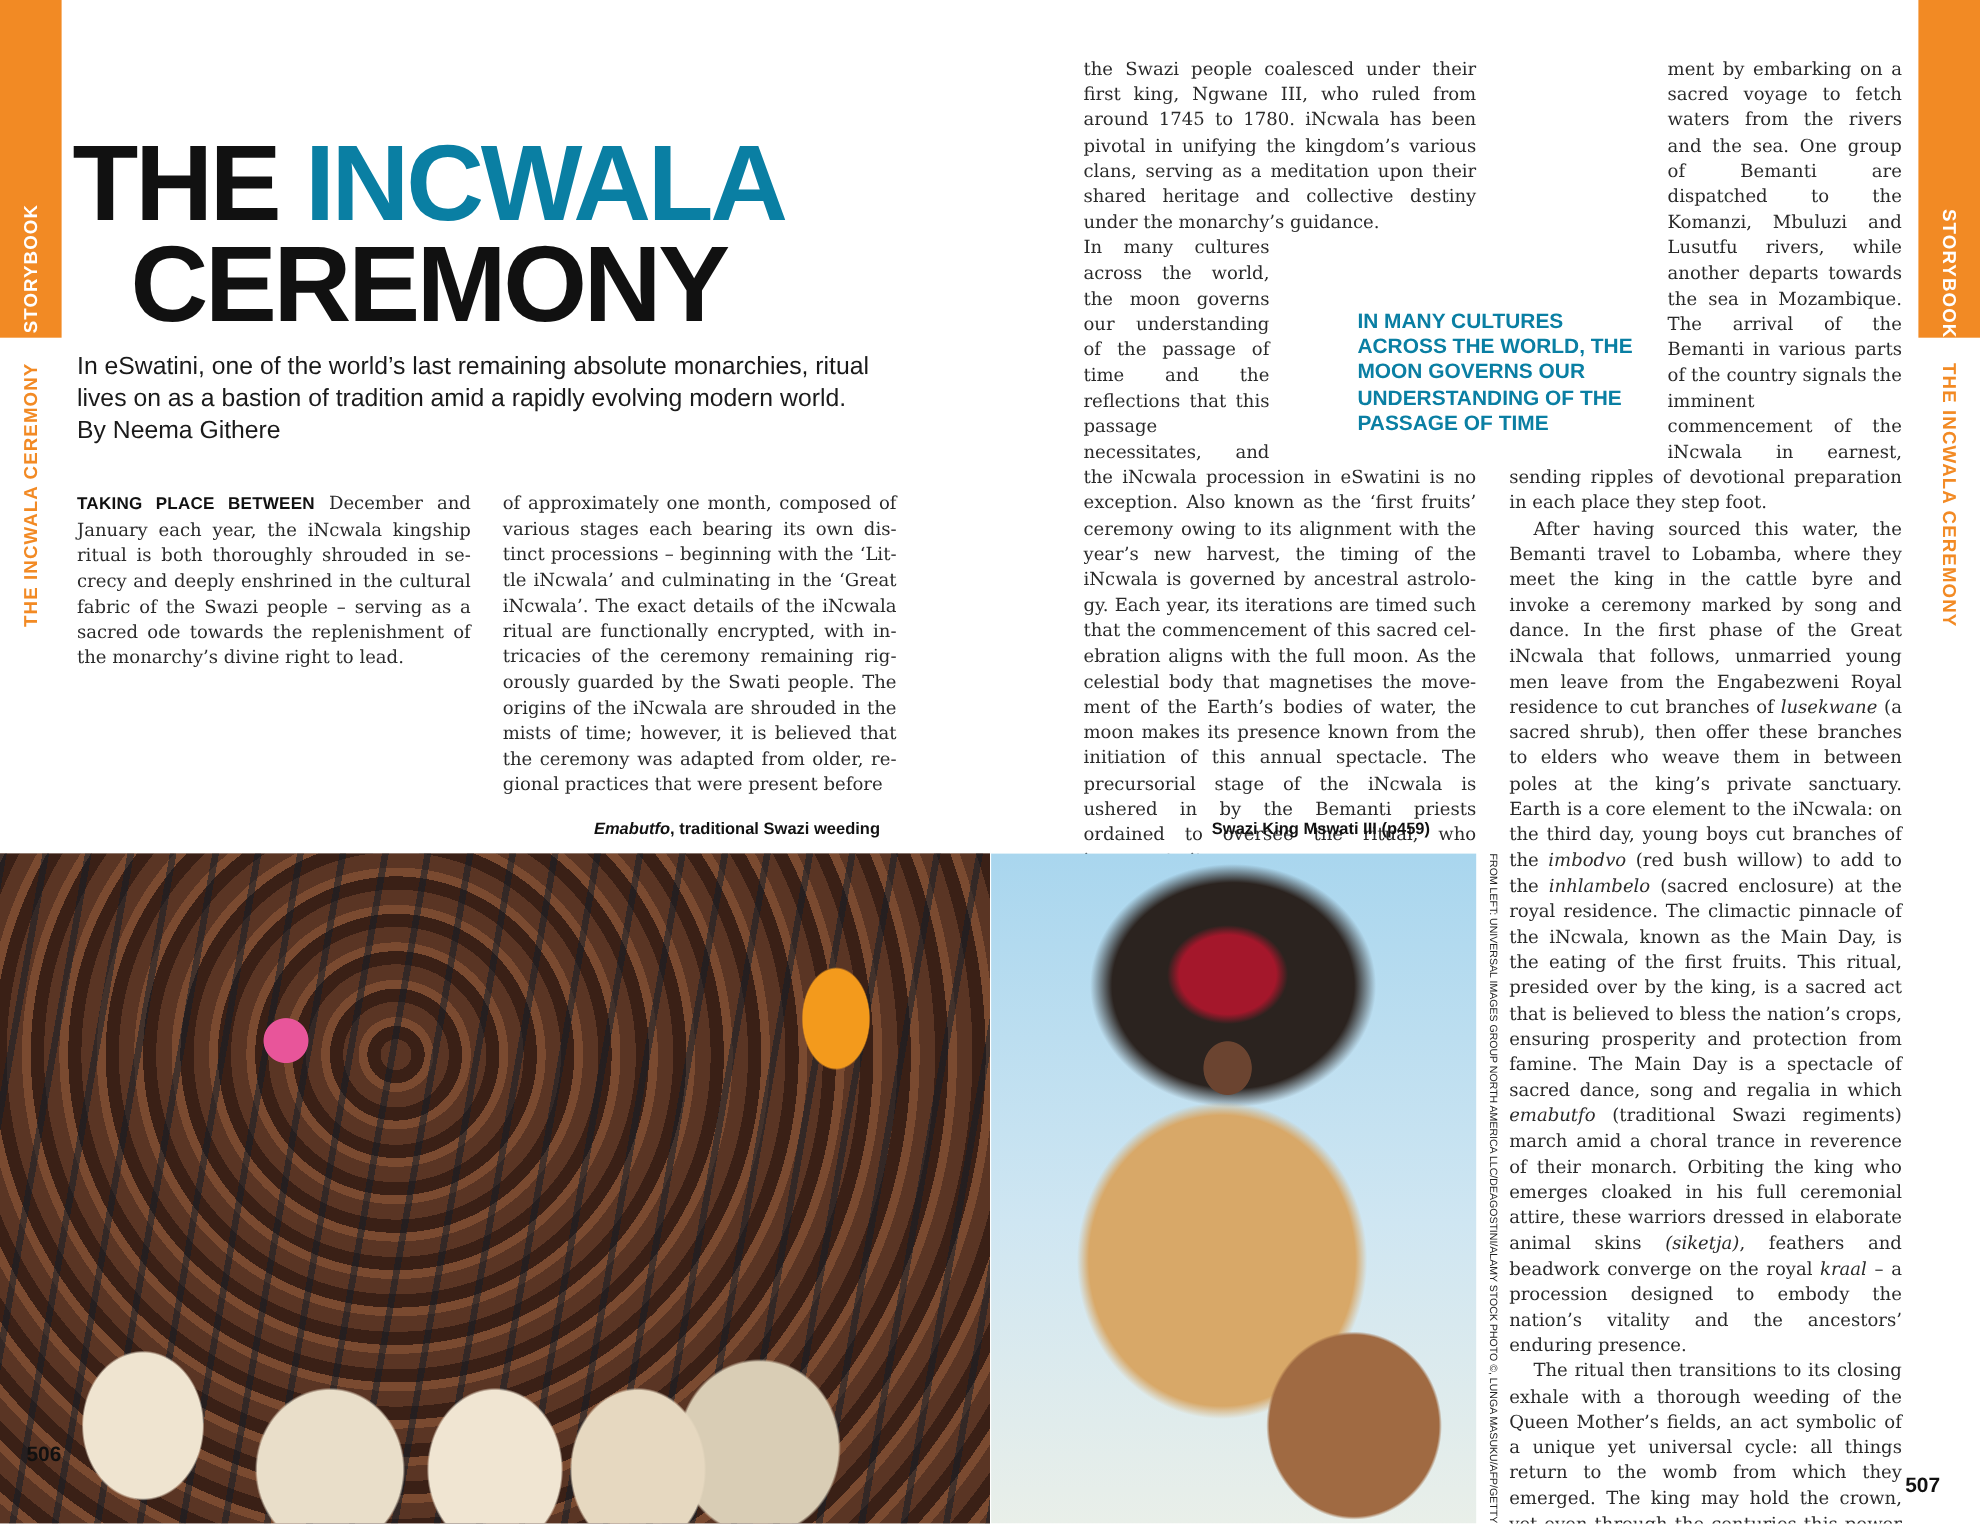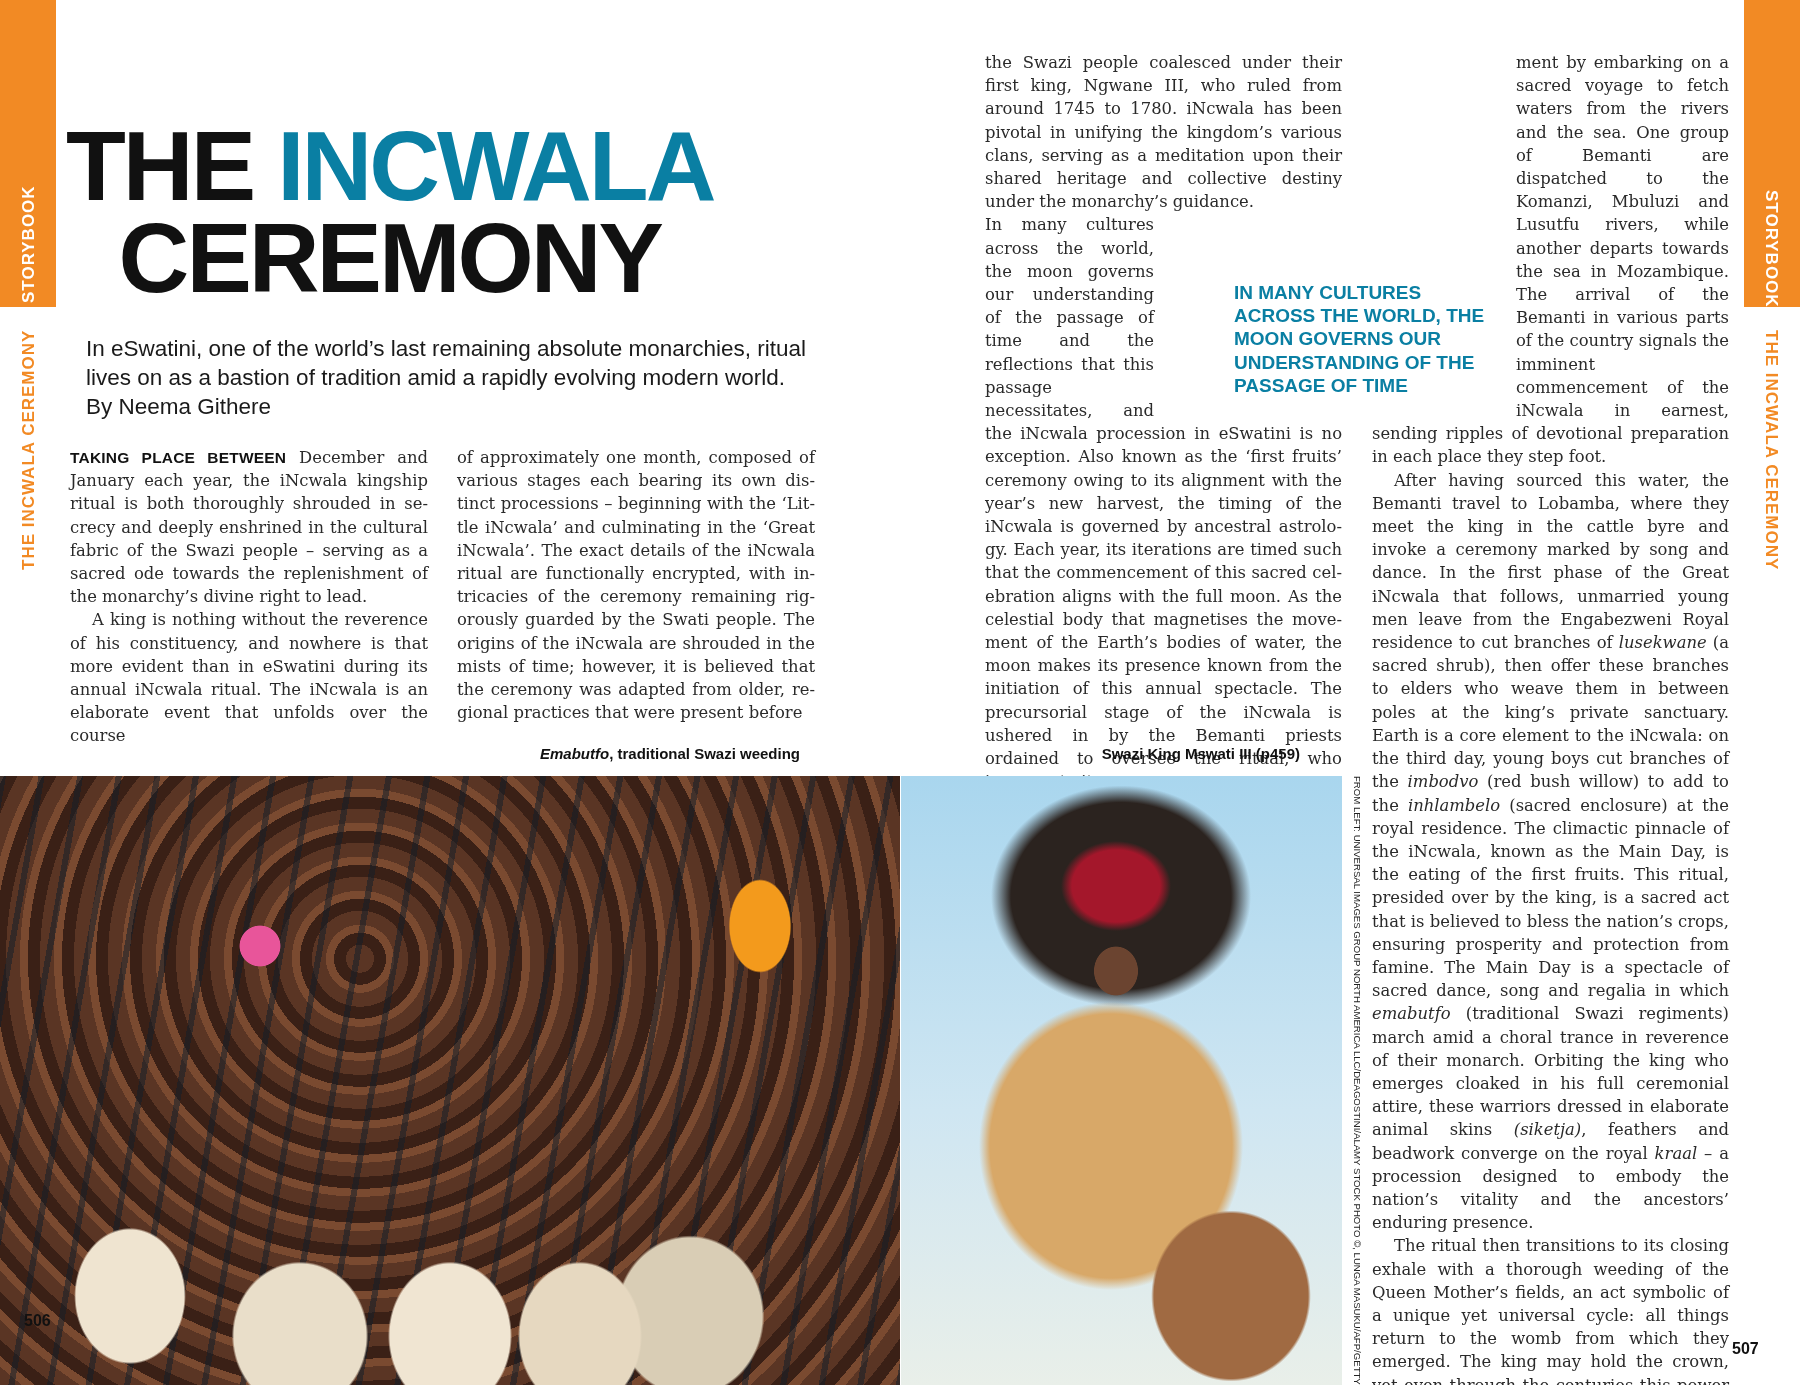--- a/index.html
+++ b/index.html
@@ -9,21 +9,21 @@
   .side-tab.left { left:0; }
   .side-tab.right { left:1744px; }
   .vert { position:absolute; white-space:nowrap; font-family:"Liberation Sans", sans-serif; font-weight:700; letter-spacing:1px; }
   .vert-left { transform-origin:0 0; transform:rotate(-90deg); }
   .vert-right { transform-origin:0 0; transform:rotate(90deg); }
   .tab-label { color:#ffffff; font-size:17px; }
   .running-title { color:#f28a24; font-size:17px; }
 
   .headline { position:absolute; left:66px; top:120px; font-family:"Liberation Sans", sans-serif; font-weight:700; font-size:98px; line-height:92px; letter-spacing:-3px; color:#111111; margin:0;text-align:center; }
   .headline .accent { color:#0a7fa3; }
-  .standfirst { position:absolute; left:70px; top:318px; width:720px; font-family:"Liberation Sans", sans-serif; font-size:22.5px; line-height:29px; color:#1a1a1a; margin:16px; }
+  .standfirst { position:absolute; left:70px; top:318px; width:720px; font-family:"Liberation Sans", sans-serif; font-size:22.5px; line-height:29px; color:#1a1a1a; margin:0; }
 
   .col { position:absolute; font-size:16.4px; line-height:23.2px; text-align:justify; hyphens:manual; color:#2a2a2a; }
   .col p { margin:0; }
   .col p + p { text-indent:22px; }
   .kicker { font-family:"Liberation Sans", sans-serif; font-weight:700; font-size:15.5px; letter-spacing:0.2px; color:#111;margin-top:42px; }
   .col1 { left:70px; top:446px; width:358px; }
   .col2 { left:457px; top:446px; width:358px; }
   .col3 { left:985px; top:51px; width:357px; }
   .col4 { left:1372px; top:51px; width:357px; }
 
@@ -52,21 +52,21 @@
     background:
       radial-gradient(ellipse 140px 150px at 330px 520px, #a06a42 55%, transparent 57%),
       radial-gradient(ellipse 36px 40px at 215px 195px, #6b4430 60%, transparent 62%),
       radial-gradient(ellipse 220px 240px at 210px 370px, #d8a868 55%, transparent 60%),
       radial-gradient(ellipse 110px 90px at 215px 110px, #a4172b 40%, transparent 50%),
       radial-gradient(ellipse 200px 170px at 220px 120px, #2b231f 55%, transparent 65%),
       linear-gradient(#a9d6ee, #cfe6f2 55%, #e9efe9); }
 
   .credit { position:absolute; left:1351px; top:776px; font-family:"Liberation Sans", sans-serif; font-size:9.6px; color:#222; white-space:nowrap; transform-origin:0 0; transform:rotate(90deg) translateY(-12px); }
 
-  .folio { position:absolute; font-family:"Liberation Sans", sans-serif; font-weight:700; font-size:16px; color:#111; }
+  .folio { position:absolute; font-family:"Liberation Sans", sans-serif; font-weight:700; font-size:19px; color:#111; }
   .folio-left { left:24px; top:1312px; }
   .folio-right { left:1732px; top:1340px; }
 </style>
 </head>
 <body>
 
 <div class="side-tab left"></div>
 <div class="vert vert-left tab-label" style="left:19px; top:303px;">STORYBOOK</div>
 <div class="vert vert-left running-title" style="left:19px; top:570px;">THE INCWALA CEREMONY</div>
 
@@ -77,21 +77,20 @@
 <h1 class="headline">
   <span>THE</span>
   <span class="accent">INCWALA</span><br>
   <span>CEREMONY</span>
 </h1>
 
 <p class="standfirst">In eSwatini, one of the world’s last remaining absolute monarchies, ritual lives on as a bastion of tradition amid a rapidly evolving modern world. By Neema Githere</p>
 
 <div class="col col1">
   <p><span class="kicker">TAKING PLACE BETWEEN</span><span> December and January each year, the iNcwala kingship ritual is both thoroughly shrouded in se­crecy and deeply enshrined in the cultur­al fabric of the Swazi people – serving as a sacred ode towards the replenishment of the monarchy’s divine right to lead.</span></p>
-  <p>A king is nothing without the reverence of his constituency, and nowhere is that more evident than in eSwatini during its annual iNcwala ritual. The iNcwala is an elaborate event that unfolds over the course</p>
 </div>
 
 <div class="col col2">
   <p>of approximately one month, composed of various stages each bearing its own dis­tinct processions – beginning with the ‘Lit­tle iNcwala’ and culminating in the ‘Great iNcwala’. The exact details of the iNcwala ritual are functionally encrypted, with in­tricacies of the ceremony remaining rig­orously guarded by the Swati people. The origins of the iNcwala are shrouded in the mists of time; however, it is believed that the ceremony was adapted from older, re­gional practices that were present before</p>
 </div>
 
 <div class="col col3">
   <p>the Swazi people coalesced under their first king, Ngwane III, who ruled from around 1745 to 1780. iNcwala has been pivotal in unifying the kingdom’s various clans, serv­ing as a meditation upon their shared heri­tage and collective destiny under the mon­archy’s guidance.</p>
   <div class="float-pull" style="width:0;"></div>
   <p><span class="wrapbox" style="float:right; width:178px; height:162px; margin:46px 0 0 10px;"></span><span>In many cultures across the world, the moon governs our understanding of the passage of time and the reflections that this pas­sage necessitates, and the iNcwala procession in eSwatini is no excep­tion. Also known as the ‘first fruits’ ceremony ow­ing to its alignment with the year’s new harvest, the timing of the iNcwala is governed by ancestral astrolo­gy. Each year, its iterations are timed such that the commencement of this sacred cel­ebration aligns with the full moon. As the celestial body that magnetises the move­ment of the Earth’s bodies of water, the moon makes its presence known from the initiation of this annual spectacle. The pre­cursorial stage of the iNcwala is ushered in by the Bemanti priests ordained to oversee the ritual, who inaugurate its commence-</span></p>

